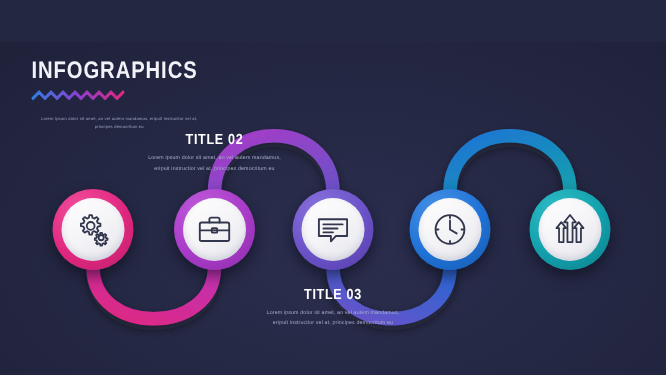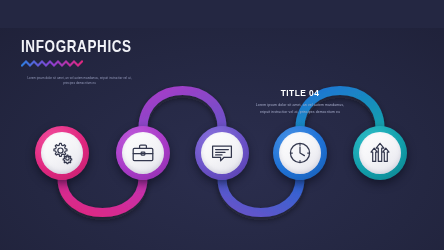--- a/index.html
+++ b/index.html
@@ -219,21 +219,25 @@
         <g fill="none" stroke="#33374d" stroke-width="1.2" stroke-linejoin="round" stroke-linecap="round">
           <path d="M13 3.3 L16.9 8.2 H14.7 V21.4 H11.3 V8.2 H9.1 z"></path>
           <path d="M7.2 8.1 L10.4 12.1 H8.7 V21.4 H5.7 V12.1 H4.0 z"></path>
           <path d="M18.8 8.1 L22.0 12.1 H20.3 V21.4 H17.3 V12.1 H15.6 z"></path>
         </g>
       </svg>
     </div>
   </div>
 
 
-
-
-  <div class="cap" style="left:252px; top:59px;">
-    <div class="t">TITLE 04</div>
+  <div class="cap" style="left:95px; top:59px;">
+    <div class="t">TITLE 02</div>
     <div class="b">Lorem ipsum dolor sit amet, an vel autem mandamus, eripuit instructior vel at, principes democritum eu</div>
   </div>
 
+  <div class="cap" style="left:174px; top:162px;">
+    <div class="t">TITLE 03</div>
+    <div class="b">Lorem ipsum dolor sit amet, an vel autem mandamus, eripuit instructior vel at, principes democritum eu</div>
+  </div>
+
+
 
 </div>
 
 </body></html>

